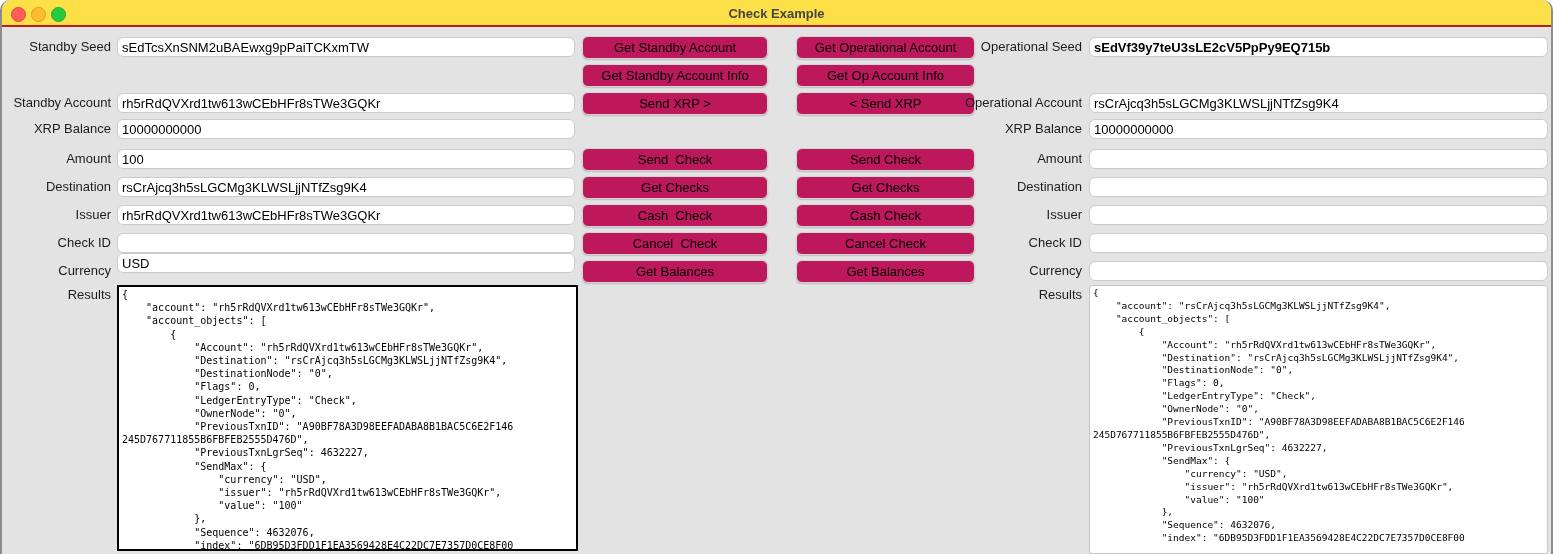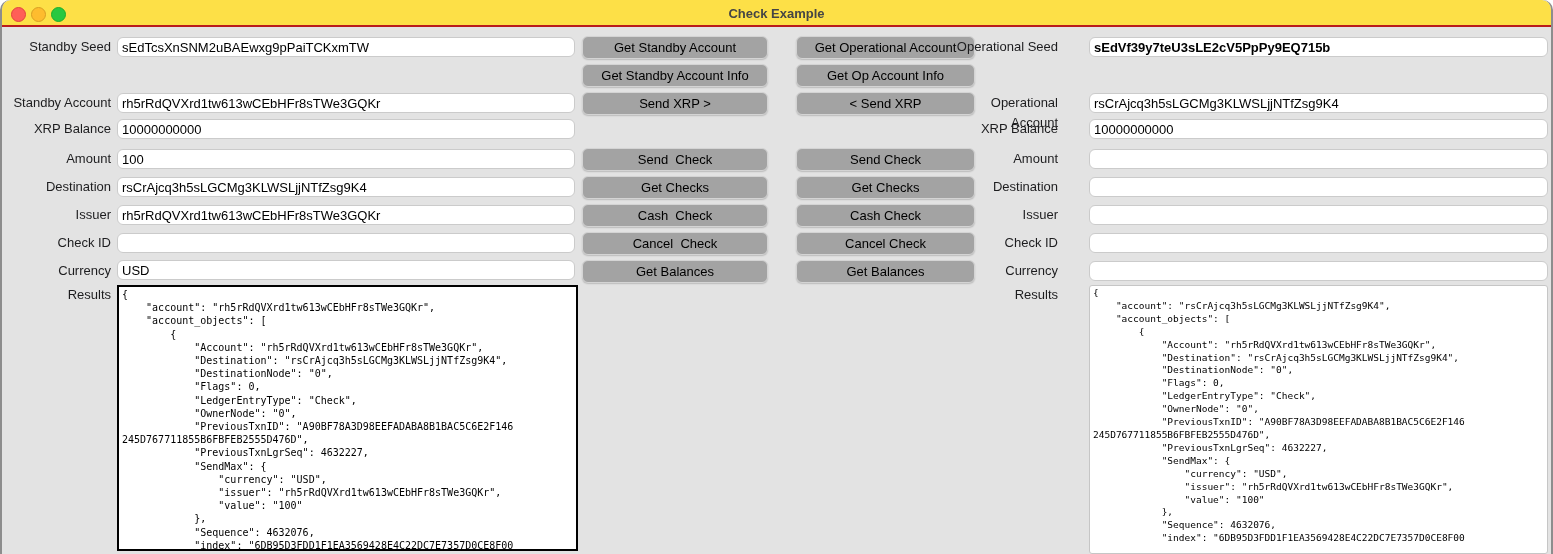--- a/index.html
+++ b/index.html
@@ -10,28 +10,28 @@
             border-bottom:2px solid #b91c1c;border-radius:9px 9px 0 0;box-sizing:border-box;}
   .title{position:absolute;left:0;right:0;top:0;height:27px;line-height:27px;text-align:center;
          font-size:13px;font-weight:bold;color:#454545;}
   .tl{position:absolute;top:7px;width:13px;height:13px;border-radius:50%;}
   .tl.close{left:9px;background:#ff5f57;border:0.5px solid #e0443e;}
   .tl.min{left:29px;background:#febc2e;border:0.5px solid #d89e24;}
   .tl.max{left:49px;background:#28c840;border:0.5px solid #1dad2b;}
 
   .flabel{position:absolute;height:20px;line-height:20px;font-size:13px;color:#1d1d1f;text-align:right;}
   .flabel.l{left:0;width:109px;}
-  .flabel.r{left:952px;width:104px;}
+  .flabel.r{left:952px;width:128px;}
   .finput{position:absolute;height:20px;box-sizing:border-box;border:1px solid #cbcbcb;border-radius:6px;
           background:#fff;font-size:13px;padding:0 4px;color:#000;
           font-family:"Liberation Sans",sans-serif;outline:none;}
   .finput.l{left:115px;width:458px;}
   .finput.r{left:1087px;width:459px;}
 
-  .btn{position:absolute;height:23px;box-sizing:border-box;background:#a3a3a3;border:1px solid #d4d4d4;
+  .btn{position:absolute;height:23px;box-sizing:border-box;background:#be185d;border:1px solid #d4d4d4;
        border-radius:6px;box-shadow:0 1px 1.5px rgba(0,0,0,0.18);font-size:13px;color:#000;
        text-align:center;line-height:21px;white-space:pre;cursor:default;
        font-family:"Liberation Sans",sans-serif;padding:0;}
   .btn.colA{left:580px;width:186px;}
   .btn.colB{left:794px;width:179px;}
 
   .results-box{position:absolute;background:#fff;overflow:hidden;white-space:pre;
                font-family:"DejaVu Sans Mono",monospace;color:#000;box-sizing:border-box;}
   .results-box.l{left:115px;top:285px;width:461px;height:266px;border:2px solid #000;
                  font-size:10px;line-height:13.2px;padding:1px 3px;}
@@ -57,21 +57,21 @@
   <input class="finput l" style="top: 119px;" value="10000000000">
   <div class="flabel l" style="top:149px">Amount</div>
   <input class="finput l" style="top: 149px;" value="100">
   <div class="flabel l" style="top:177px">Destination</div>
   <input class="finput l" style="top: 177px;" value="rsCrAjcq3h5sLGCMg3KLWSLjjNTfZsg9K4">
   <div class="flabel l" style="top:205px">Issuer</div>
   <input class="finput l" style="top: 205px;" value="rh5rRdQVXrd1tw613wCEbHFr8sTWe3GQKr">
   <div class="flabel l" style="top:233px">Check ID</div>
   <input class="finput l" style="top: 233px;" value="">
   <div class="flabel l" style="top:261px">Currency</div>
-  <input class="finput l" style="top: 260px;" value="USD">
+  <input class="finput l" style="top: 253px;" value="USD">
   <div class="flabel l" style="top:285px">Results</div>
   <div class="results-box l">{
     "account": "rh5rRdQVXrd1tw613wCEbHFr8sTWe3GQKr",
     "account_objects": [
         {
             "Account": "rh5rRdQVXrd1tw613wCEbHFr8sTWe3GQKr",
             "Destination": "rsCrAjcq3h5sLGCMg3KLWSLjjNTfZsg9K4",
             "DestinationNode": "0",
             "Flags": 0,
             "LedgerEntryType": "Check",

